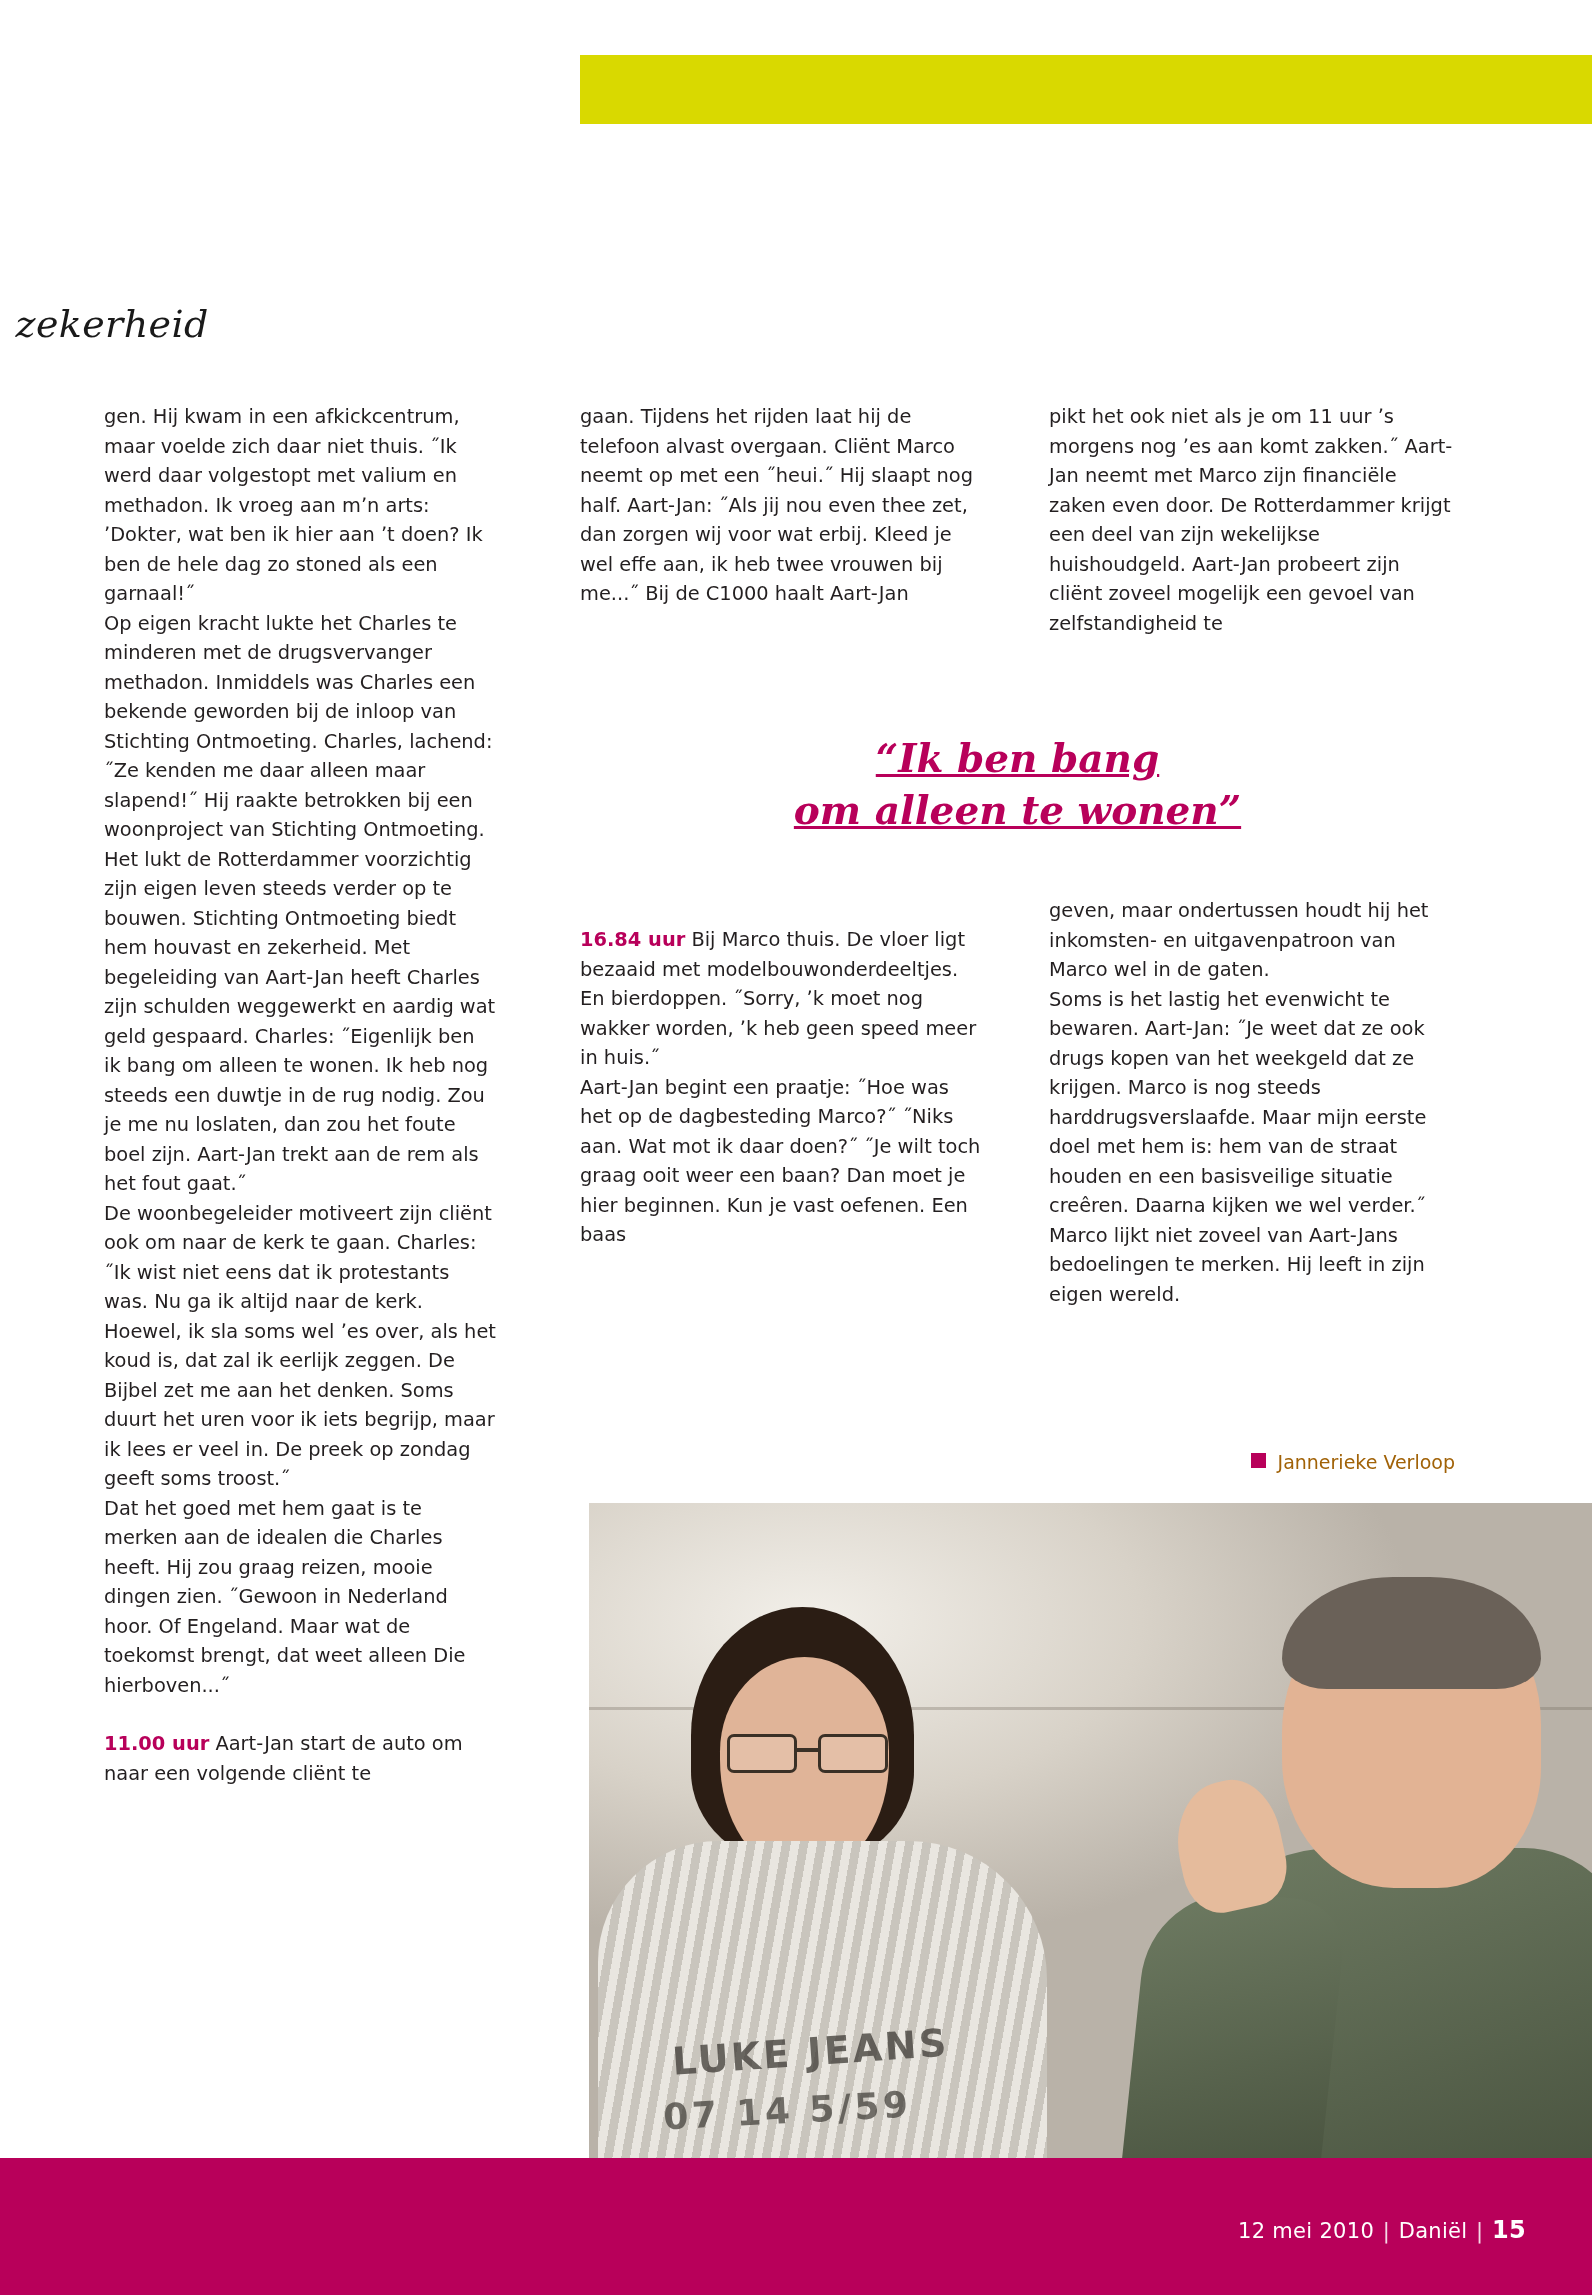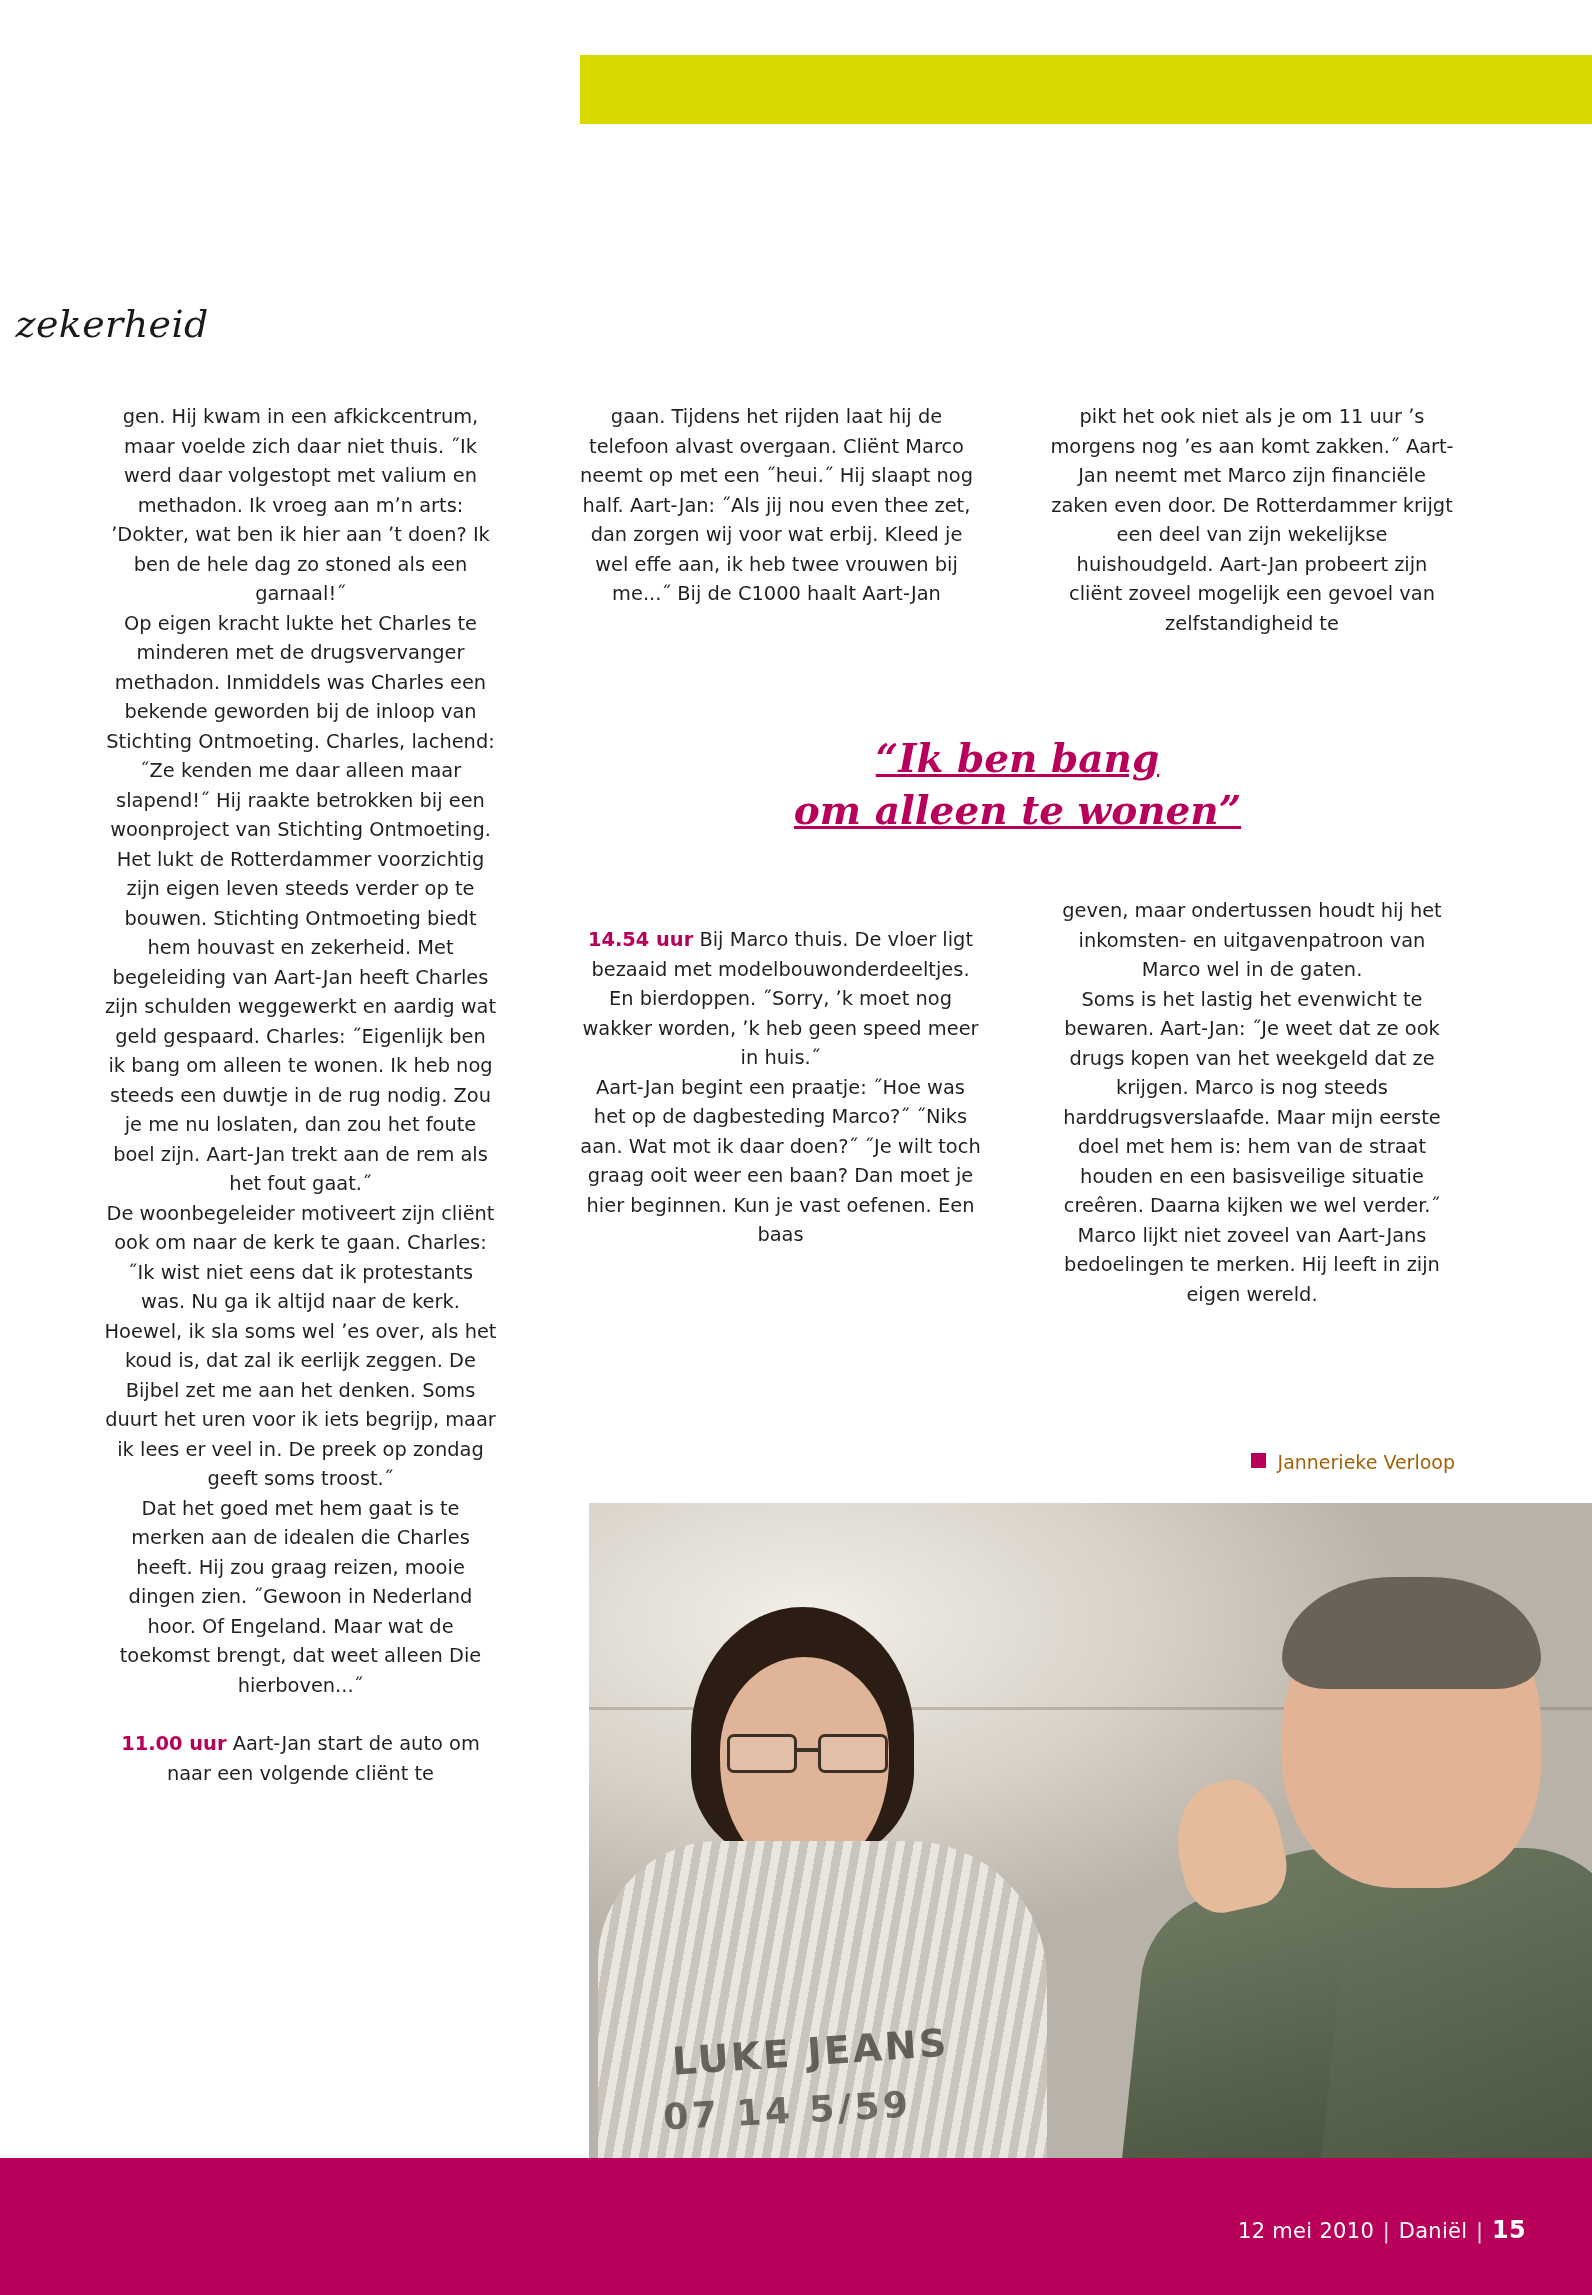--- a/index.html
+++ b/index.html
@@ -42,21 +42,21 @@
     color: #1a1a1a;
     letter-spacing: 0.4px;
   }
 
   
   .col {
     position: absolute;
     font-size: 19.4px;
     line-height: 29.5px;
     color: #231f20;
-    text-align: center;
+    text-align: left;
   }
   .col p {
     margin: 0;
   }
 
   #col1 {
     left: 104px;
     top: 369px;
     width: 393px;
   }
@@ -330,21 +330,21 @@
     <p style="white-space: pre-line;">pikt het ook niet als je om 11 uur ʼs morgens nog ʼes aan komt zakken.˝ Aart-Jan neemt met Marco zijn financiële zaken even door. De Rotterdammer krijgt een deel van zijn wekelijkse huishoudgeld. Aart-Jan probeert zijn cliënt zoveel mogelijk een gevoel van zelfstandigheid te</p>
   </div>
 
   <div class="pullquote">
     <div>“Ik ben bang</div>
     <div>om alleen te wonen”</div>
   </div>
 
   <div class="col" id="col2b">
     <p style="margin-top: 29px;">
-      <span class="time">14.54 uur</span><span style="white-space: pre-line;"> Bij Marco thuis. De vloer ligt bezaaid met modelbouwonderdeeltjes. En bierdoppen. ˝Sorry, ʼk moet nog wakker worden, ʼk heb geen speed meer in huis.˝
+      <span class="time">16.84 uur</span><span style="white-space: pre-line;"> Bij Marco thuis. De vloer ligt bezaaid met modelbouwonderdeeltjes. En bierdoppen. ˝Sorry, ʼk moet nog wakker worden, ʼk heb geen speed meer in huis.˝
 Aart-Jan begint een praatje: ˝Hoe was het op de dagbesteding Marco?˝ ˝Niks aan. Wat mot ik daar doen?˝ ˝Je wilt toch graag ooit weer een baan? Dan moet je hier beginnen. Kun je vast oefenen. Een baas</span>
     </p>
   </div>
 
   <div class="col" id="col3b">
     <p style="white-space: pre-line;">geven, maar ondertussen houdt hij het inkomsten- en uitgavenpatroon van Marco wel in de gaten.
 Soms is het lastig het evenwicht te bewaren. Aart-Jan: ˝Je weet dat ze ook drugs kopen van het weekgeld dat ze krijgen. Marco is nog steeds harddrugsverslaafde. Maar mijn eerste doel met hem is: hem van de straat houden en een basisveilige situatie creêren. Daarna kijken we wel verder.˝
 Marco lijkt niet zoveel van Aart-Jans bedoelingen te merken. Hij leeft in zijn eigen wereld.</p>
   </div>
 

